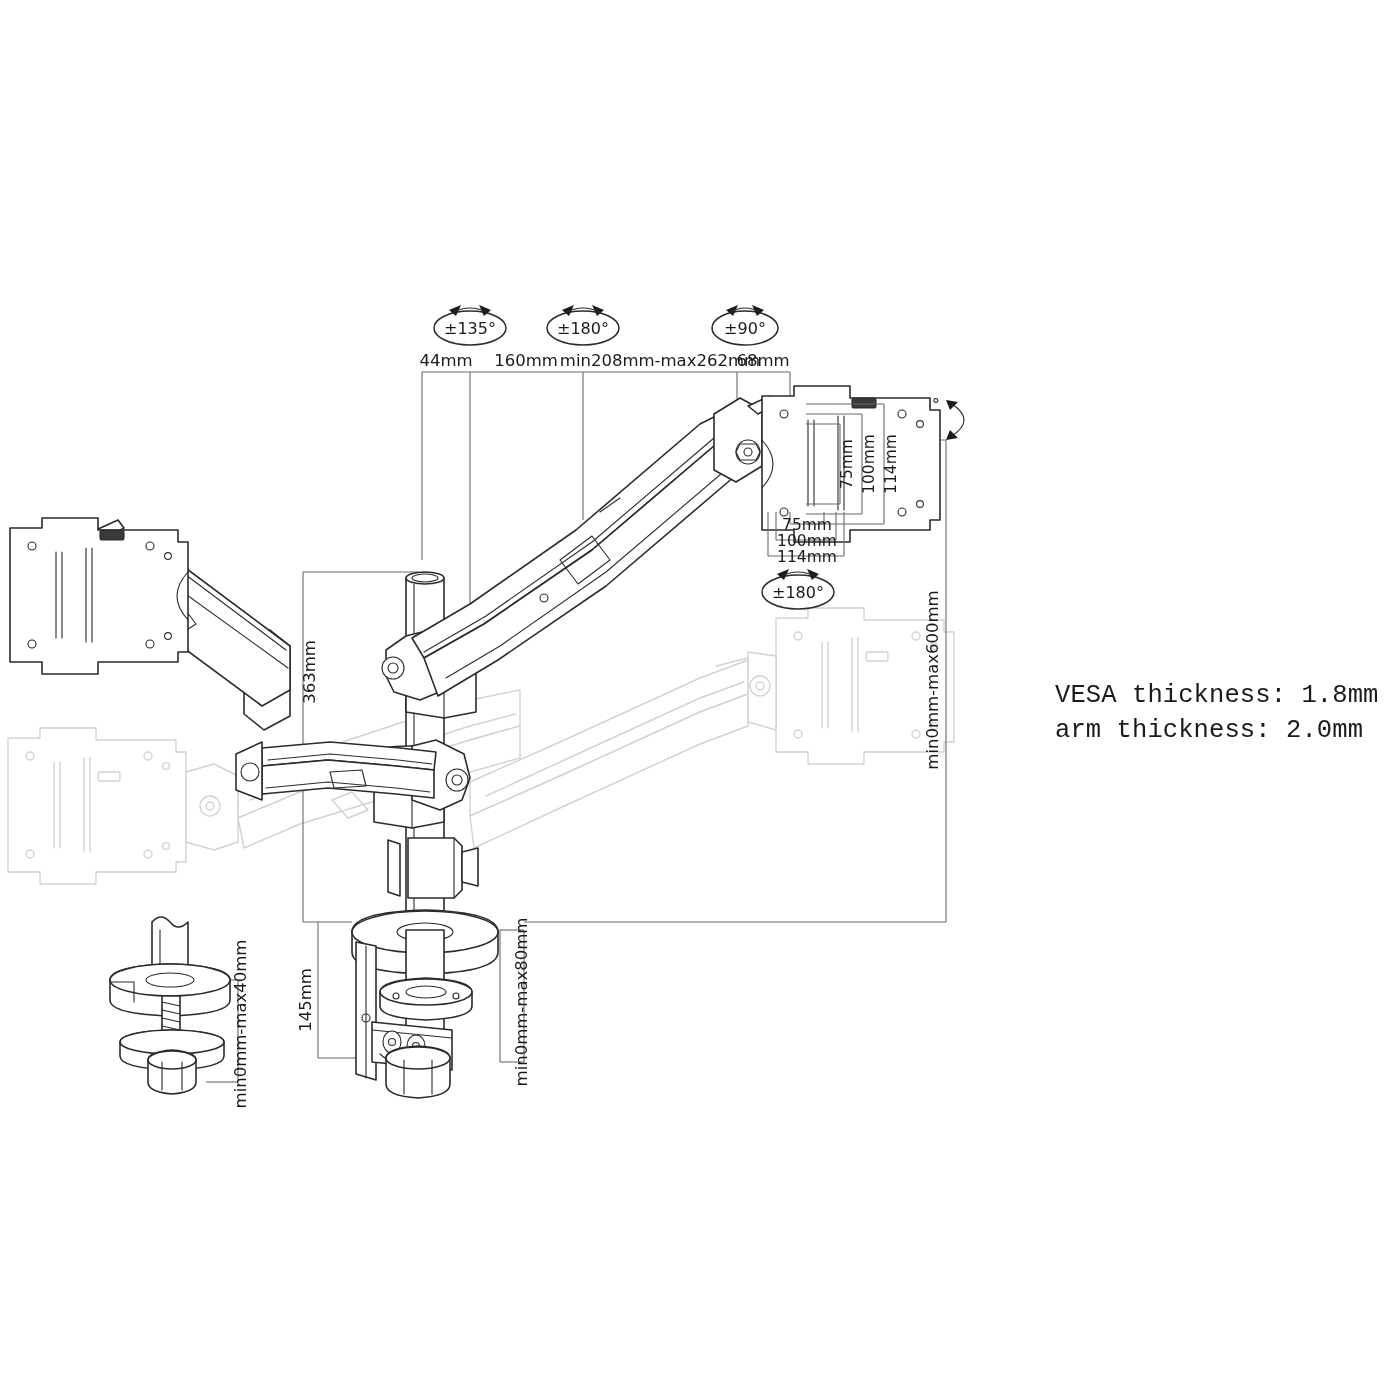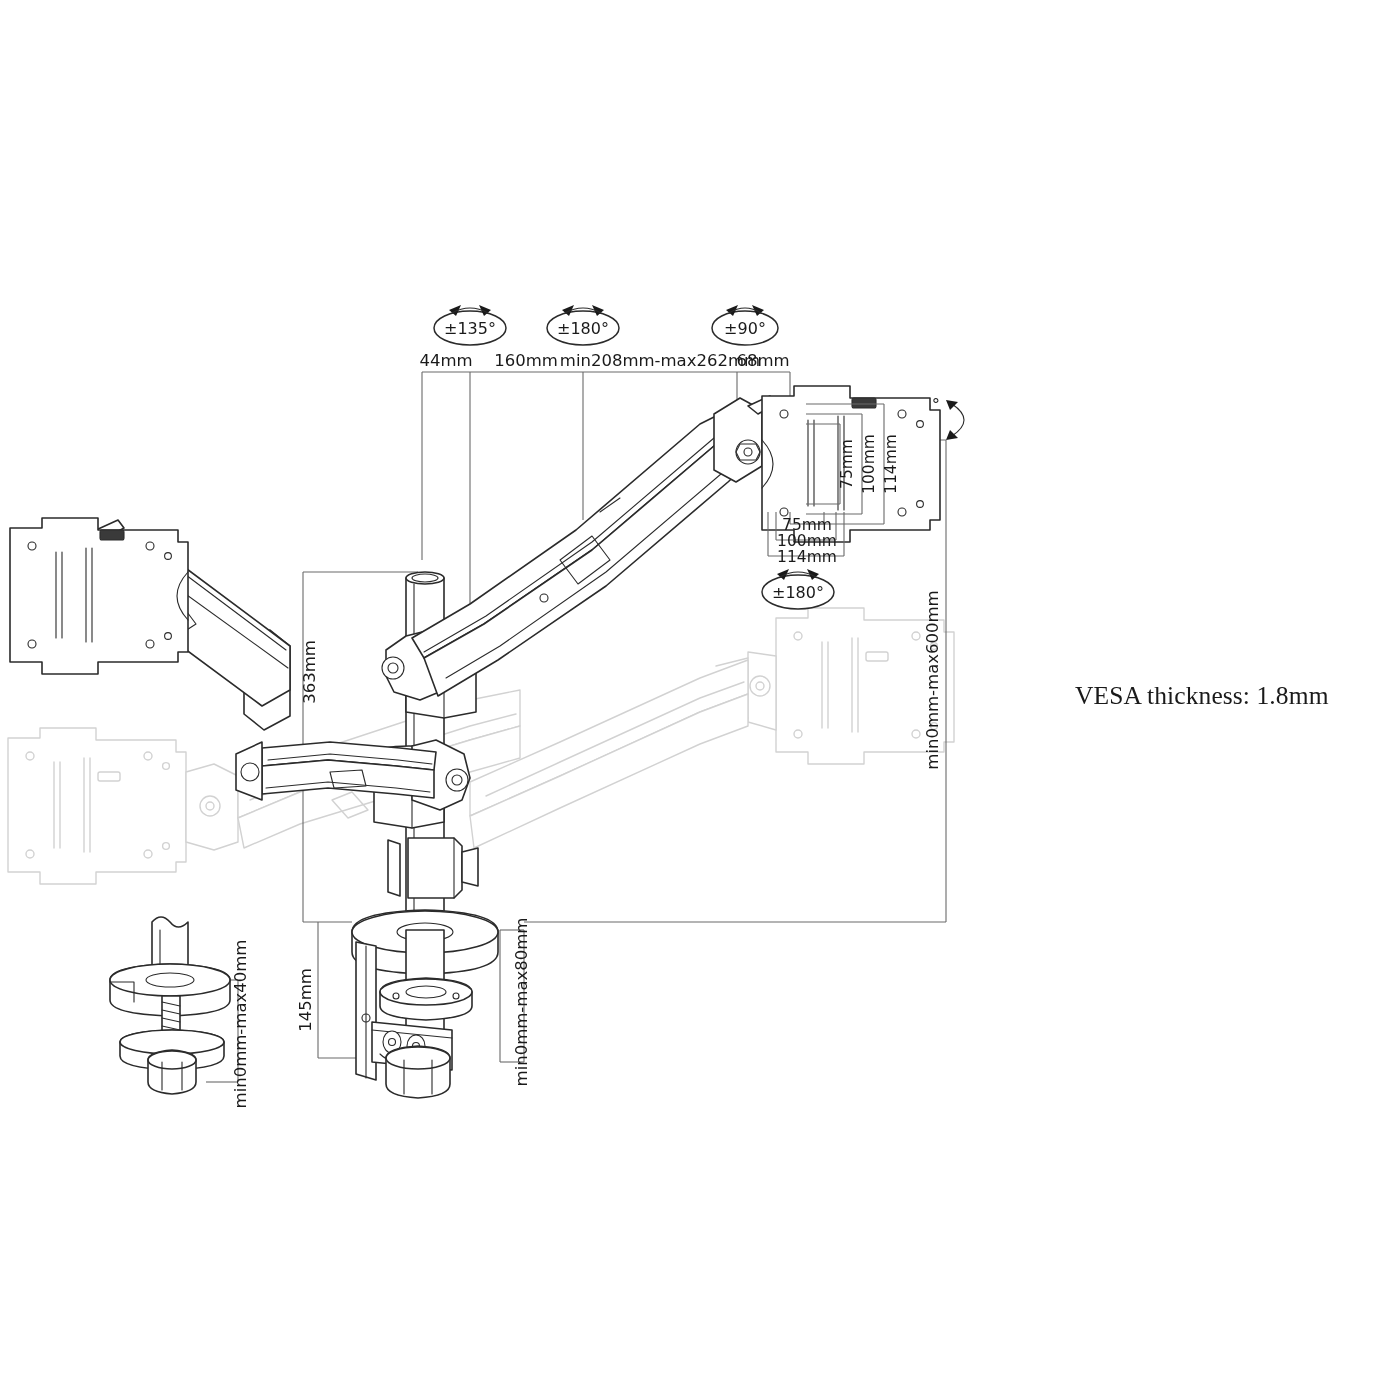--- a/index.html
+++ b/index.html
@@ -22,27 +22,26 @@
     width: 1400px;
     height: 1400px;
   }
   .spec-block {
     position: absolute;
     left: 1055px;
     top: 678px;
     width: 340px;
   }
   .spec-line {
-    font-family: Liberation Serif, serif;
+    font-family: Liberation Mono, monospace;
     font-size: 25.5px;
     line-height: 35px;
     color: #1a1a1a;
     white-space: nowrap;
     letter-spacing: 0.1px;
-    margin-left: 20px;
   }
   
   text {
     font-family: "DejaVu Sans", sans-serif;
     fill: #1a1a1a;
   }
   .dimtext { font-size: 16.5px; }
   .badgetext { font-size: 16px; }
   .vesatext { font-size: 15.5px; }
   .tilttext { font-size: 16.5px; }
@@ -379,15 +378,16 @@
 
       <path class="fillw" d="M148,1060 L148,1082 Q148,1092 172,1094 Q196,1092 196,1082 L196,1060 Q196,1052 172,1050 Q148,1052 148,1060 Z"></path>
       <ellipse class="fillw" cx="172" cy="1060" rx="24" ry="9"></ellipse>
       <path class="ln-t" d="M162,1062 L162,1090 M182,1062 L182,1090"></path>
     </g>
 
   </svg>
 
   <div class="spec-block">
     <div class="spec-line">VESA thickness: 1.8mm</div>
+    <div class="spec-line">arm thickness: 2.0mm</div>
   </div>
 
 </div>
 
 </body></html>

